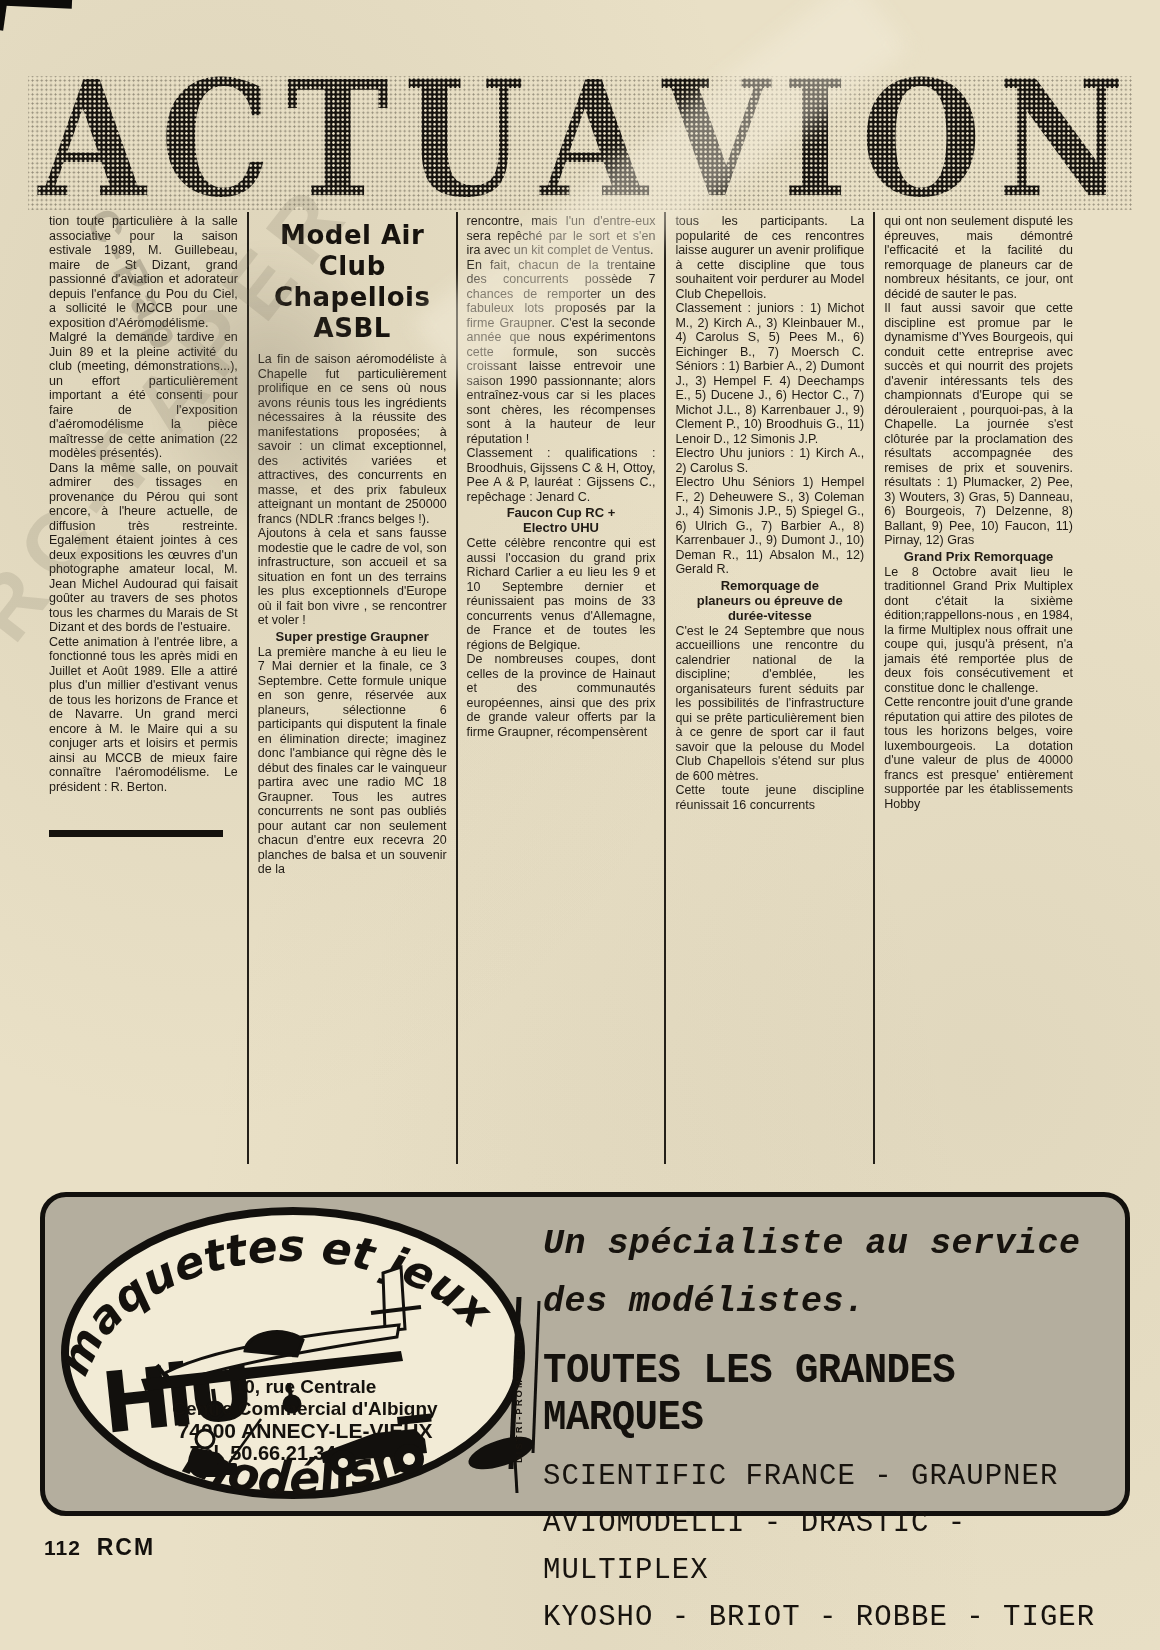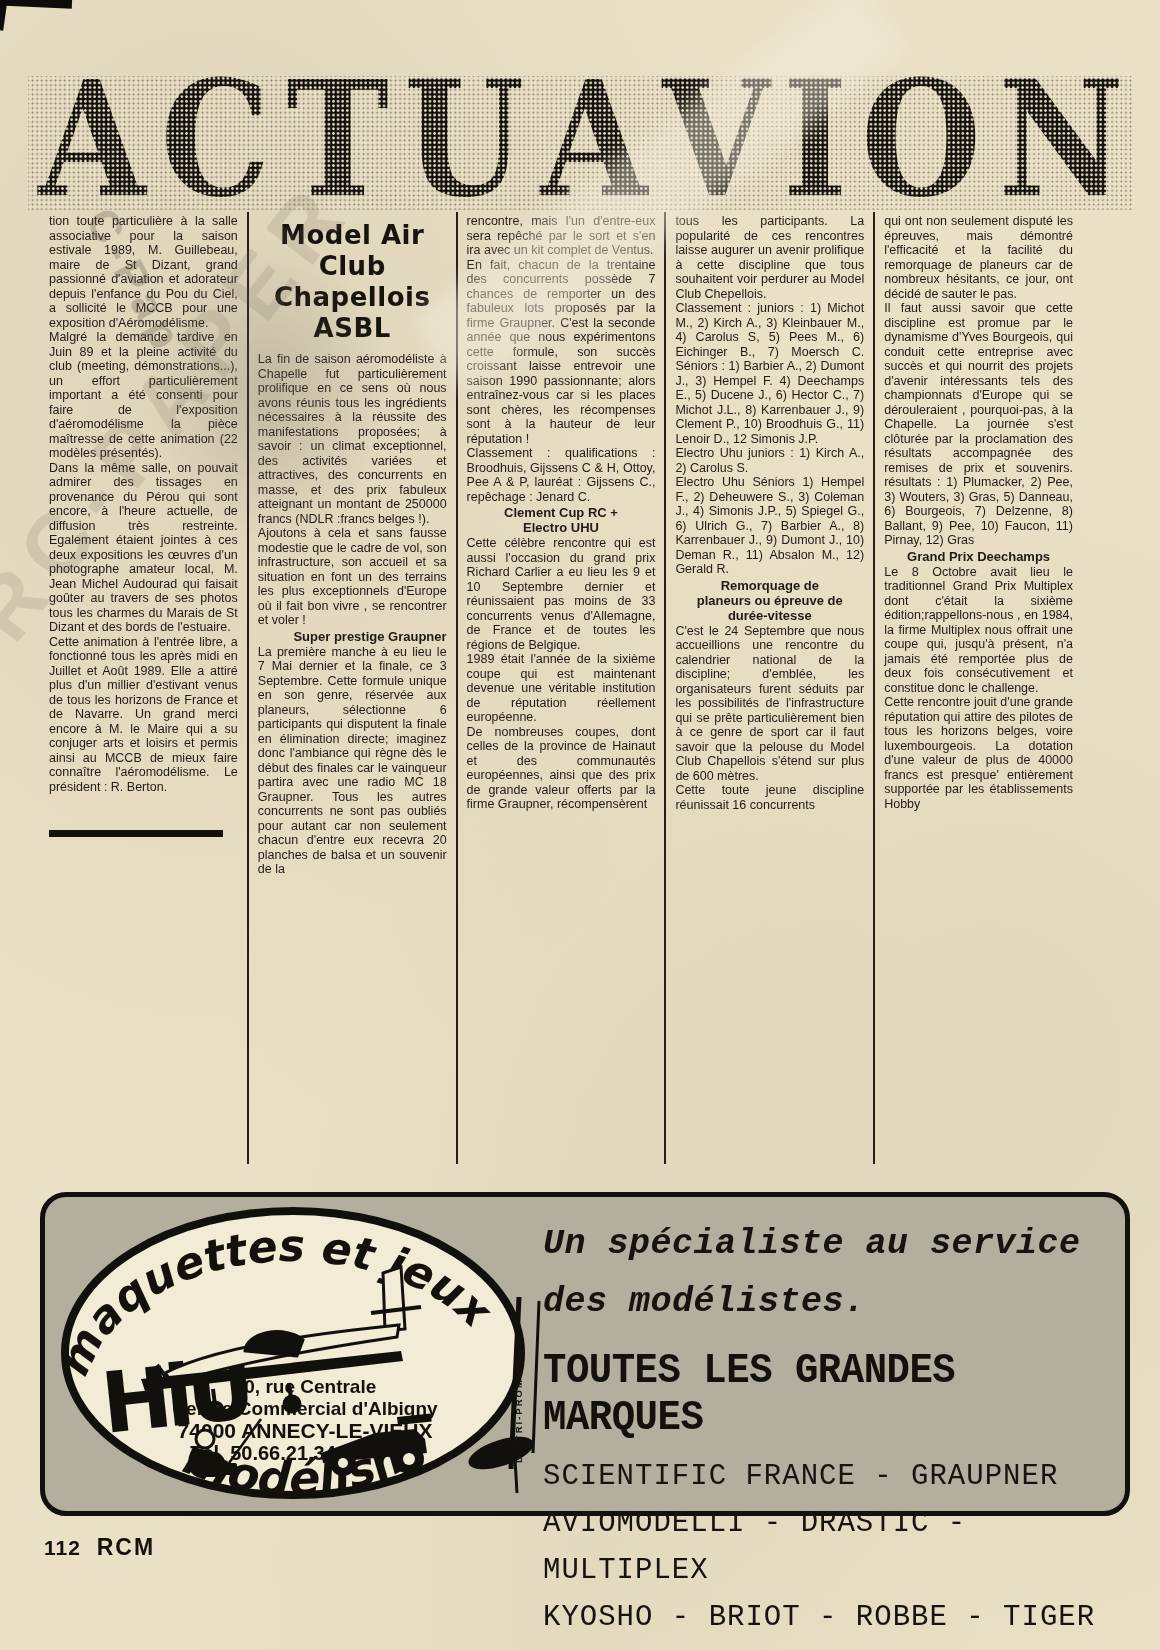--- a/index.html
+++ b/index.html
@@ -36,21 +36,21 @@
 
   
   .columns{position:absolute;left:40px;top:212px;width:1042px;height:950px;display:flex;}
   .col{flex:1 1 0;padding:2px 9px 0 9px;height:100%;overflow:hidden;
     text-align:justify;font-size:12.5px;line-height:14.5px;color:#201b15;}
   .col + .col{border-left:2px solid #242019;}
   .col p{margin:0;}
   .display-head{font-family:"DejaVu Sans","Liberation Sans",sans-serif;font-weight:bold;
     text-align:center;font-size:26px;line-height:31px;letter-spacing:.5px;
     margin:6px 0 8px 0;color:#17130e;}
-  .subhead{font-weight:bold;text-align:right;font-size:13px;line-height:15px;margin:1px 0;}
+  .subhead{font-weight:bold;text-align:center;font-size:13px;line-height:15px;margin:1px 0;}
   .subhead.center{text-align:center;}
   .endrule{height:7px;background:#14110d;width:92%;margin-top:36px;}
 
   
   .wm{position:absolute;pointer-events:none;z-index:5;}
   .wm-text1{left:120px;top:200px;font-size:44px;font-weight:bold;color:rgba(95,88,72,.30);
     transform:rotate(62deg);transform-origin:left top;letter-spacing:6px;}
   .wm-text2{left:30px;top:560px;font-size:86px;font-weight:bold;color:rgba(105,97,80,.16);
     transform:rotate(-52deg);transform-origin:left bottom;letter-spacing:14px;}
   .wm-blob{left:150px;top:240px;width:240px;height:300px;border-radius:50%;
@@ -121,45 +121,44 @@
         <p>La fin de saison aéromodéliste à Chapelle fut particulièrement prolifique en ce sens où nous avons réunis tous les ingrédients nécessaires à la réussite des manifestations proposées; à savoir : un climat exceptionnel, des activités variées et attractives, des concurrents en masse, et des prix fabuleux atteignant un montant de 250000 francs (NDLR :francs belges !).</p>
         <p>Ajoutons à cela et sans fausse modestie que le cadre de vol, son infrastructure, son accueil et sa situation en font un des terrains les plus exceptionnels d'Europe où il fait bon vivre , se rencontrer et voler !</p>
         <div class="subhead">Super prestige Graupner</div>
         <p>La première manche à eu lieu le 7 Mai dernier et la finale, ce 3 Septembre. Cette formule unique en son genre, réservée aux planeurs, sélectionne 6 participants qui disputent la finale en élimination directe; imaginez donc l'ambiance qui règne dès le début des finales car le vainqueur partira avec une radio MC 18 Graupner. Tous les autres concurrents ne sont pas oubliés pour autant car non seulement chacun d'entre eux recevra 20 planches de balsa et un souvenir de la</p>
       </div>
       <div class="col">
         <p>rencontre, mais l'un d'entre-eux sera repêché par le sort et s'en ira avec un kit complet de Ventus.</p>
         <p>En fait, chacun de la trentaine des concurrents possède 7 chances de remporter un des fabuleux lots proposés par la firme Graupner. C'est la seconde année que nous expérimentons cette formule, son succès croissant laisse entrevoir une saison 1990 passionnante; alors entraînez-vous car si les places sont chères, les récompenses sont à la hauteur de leur réputation !</p>
         <p>Classement : qualifications : Broodhuis, Gijssens C &amp; H, Ottoy, Pee A &amp; P, lauréat : Gijssens C., repêchage : Jenard C.</p>
         <div class="subhead center">
-          <div>Clement Cup RC +</div>
+          <div>Faucon Cup RC +</div>
           <div>Electro UHU</div>
         </div>
         <p>Cette célèbre rencontre qui est aussi l'occasion du grand prix Richard Carlier a eu lieu les 9 et 10 Septembre dernier et réunissaient pas moins de 33 concurrents venus d'Allemagne, de France et de toutes les régions de Belgique.</p>
-        <p>1989 était l'année de la sixième coupe qui est maintenant devenue une véritable institution de réputation réellement européenne.</p>
         <p>De nombreuses coupes, dont celles de la province de Hainaut et des communautés européennes, ainsi que des prix de grande valeur offerts par la firme Graupner, récompensèrent</p>
       </div>
       <div class="col">
         <p>tous les participants. La popularité de ces rencontres laisse augurer un avenir prolifique à cette discipline que tous souhaitent voir perdurer au Model Club Chepellois.</p>
         <p>Classement : juniors : 1) Michot M., 2) Kirch A., 3) Kleinbauer M., 4) Carolus S, 5) Pees M., 6) Eichinger B., 7) Moersch C. Séniors : 1) Barbier A., 2) Dumont J., 3) Hempel F. 4) Deechamps E., 5) Ducene J., 6) Hector C., 7) Michot J.L., 8) Karrenbauer J., 9) Clement P., 10) Broodhuis G., 11) Lenoir D., 12 Simonis J.P.</p>
         <p>Electro Uhu juniors : 1) Kirch A., 2) Carolus S.</p>
         <p>Electro Uhu Séniors 1) Hempel F., 2) Deheuwere S., 3) Coleman J., 4) Simonis J.P., 5) Spiegel G., 6) Ulrich G., 7) Barbier A., 8) Karrenbauer J., 9) Dumont J., 10) Deman R., 11) Absalon M., 12) Gerald R.</p>
         <div class="subhead center">
           <div>Remorquage de</div>
           <div>planeurs ou épreuve de</div>
           <div>durée-vitesse</div>
         </div>
         <p>C'est le 24 Septembre que nous accueillions une rencontre du calendrier national de la discipline; d'emblée, les organisateurs furent séduits par les possibilités de l'infrastructure qui se prête particulièrement bien à ce genre de sport car il faut savoir que la pelouse du Model Club Chapellois s'étend sur plus de 600 mètres.</p>
         <p>Cette toute jeune discipline réunissait 16 concurrents</p>
       </div>
       <div class="col">
         <p>qui ont non seulement disputé les épreuves, mais démontré l'efficacité et la facilité du remorquage de planeurs car de nombreux hésitants, ce jour, ont décidé de sauter le pas.</p>
         <p>Il faut aussi savoir que cette discipline est promue par le dynamisme d'Yves Bourgeois, qui conduit cette entreprise avec succès et qui nourrit des projets d'avenir intéressants tels des championnats d'Europe qui se dérouleraient , pourquoi-pas, à la Chapelle. La journée s'est clôturée par la proclamation des résultats accompagnée des remises de prix et souvenirs. résultats : 1) Plumacker, 2) Pee, 3) Wouters, 3) Gras, 5) Danneau, 6) Bourgeois, 7) Delzenne, 8) Ballant, 9) Pee, 10) Faucon, 11) Pirnay, 12) Gras</p>
         <div class="subhead center">
-          <div>Grand Prix Deechamps</div>
+          <div>Grand Prix Remorquage</div>
         </div>
         <p>Le 8 Octobre avait lieu le traditionnel Grand Prix Multiplex dont c'était la sixième édition;rappellons-nous , en 1984, la firme Multiplex nous offrait une coupe qui, jusqu'à présent, n'a jamais été remportée plus de deux fois consécutivement et constitue donc le challenge.</p>
         <p>Cette rencontre jouit d'une grande réputation qui attire des pilotes de tous les horizons belges, voire luxembourgeois. La dotation d'une valeur de plus de 40000 francs est presque' entièrement supportée par les établissements Hobby</p>
       </div>
     </div>
 
   <div class="wm wm-blob"></div>
   <div class="wm wm-glare"></div>
   <div class="wm wm-text1">C-Pap</div>
   <div class="wm wm-text2">RC-PAPER</div>

